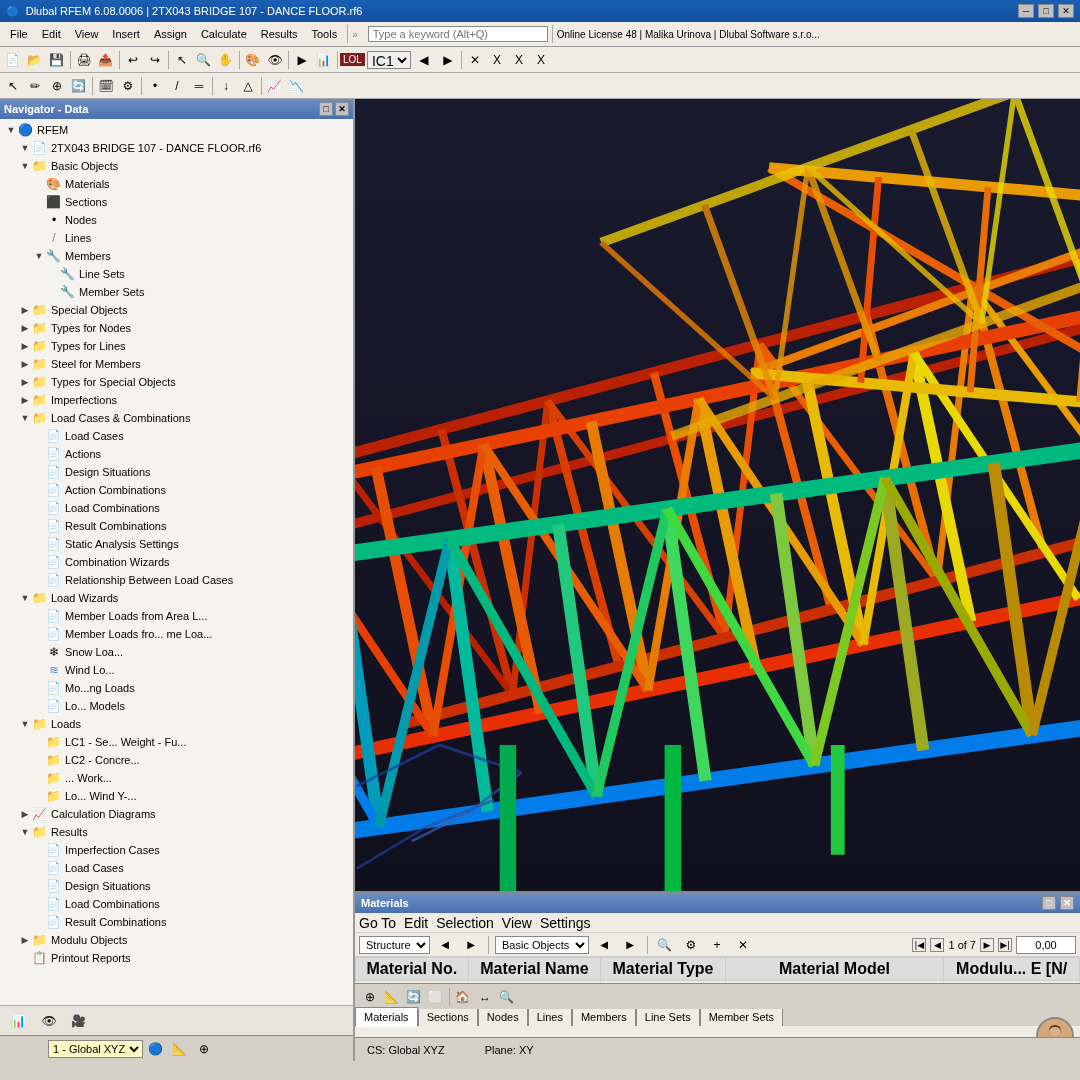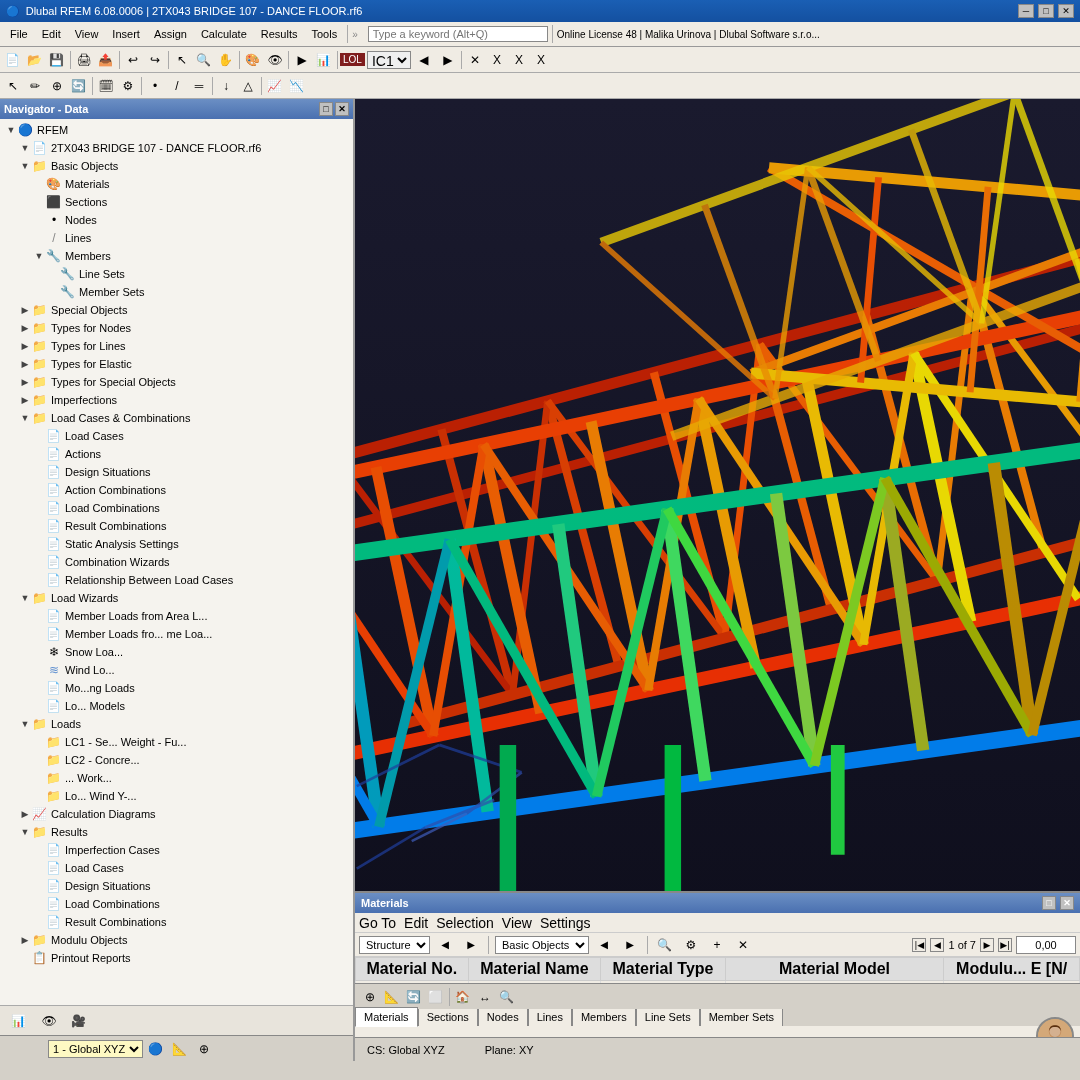--- a/index.html
+++ b/index.html
@@ -452,21 +452,21 @@
 
       <div class="tree-item indent2">
         <span class="tree-toggle">▶</span>
         <span class="tree-icon folder-icon">📁</span>
         <span class="tree-label">Types for Lines</span>
       </div>
 
       <div class="tree-item indent2">
         <span class="tree-toggle">▶</span>
         <span class="tree-icon folder-icon">📁</span>
-        <span class="tree-label">Types for Elastic</span>
+        <span class="tree-label">Steel for Members</span>
       </div>
 
       <div class="tree-item indent2">
         <span class="tree-toggle">▶</span>
         <span class="tree-icon folder-icon">📁</span>
         <span class="tree-label">Types for Special Objects</span>
       </div>
 
       <div class="tree-item indent2">
         <span class="tree-toggle">▶</span>

